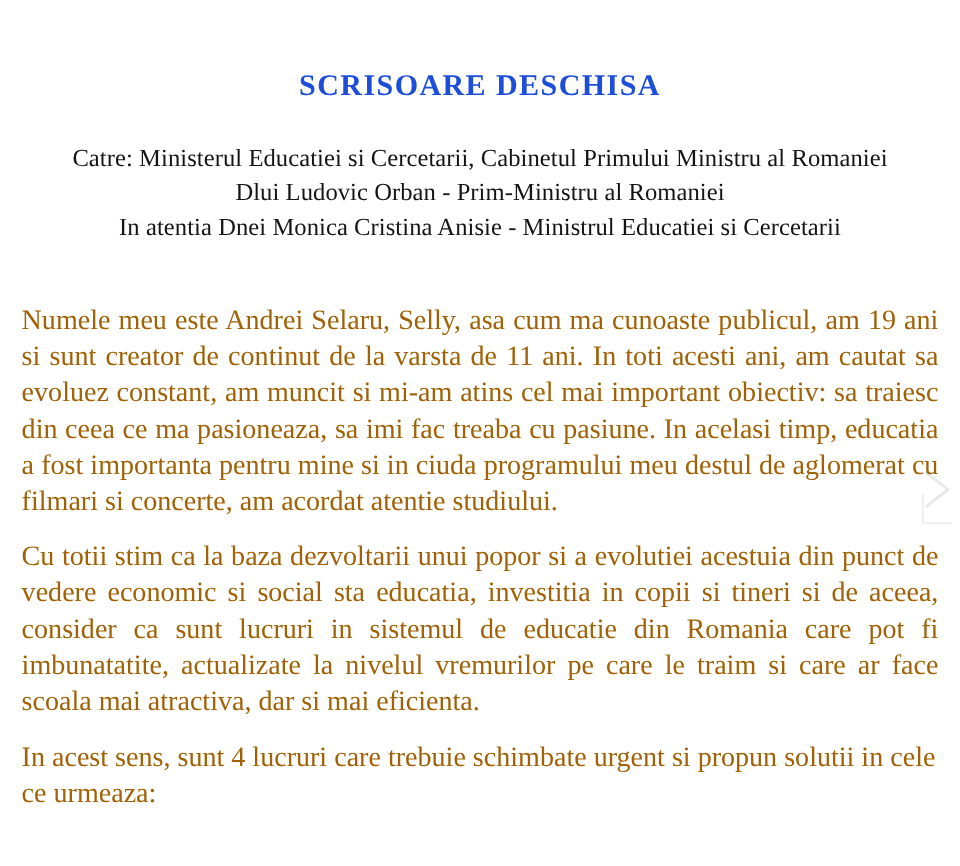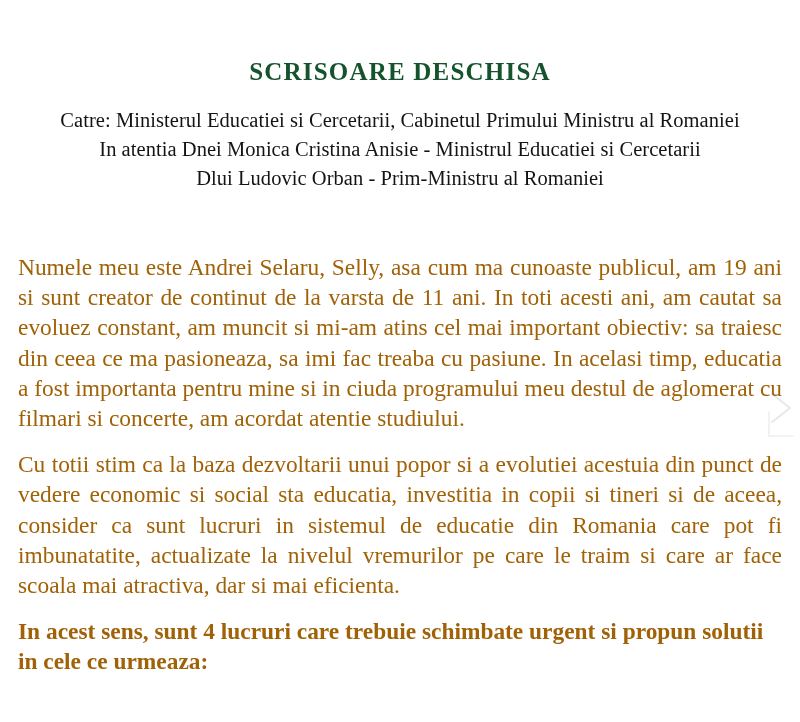--- a/index.html
+++ b/index.html
@@ -26,28 +26,28 @@
   
   .doc-title {
     position: absolute;
     top: 40px;
     left: 0;
     width: 800px;
     text-align: center;
     font-size: 25px;
     letter-spacing: 1.2px;
     line-height: 30px;
-    color: #14532d;
+    color: #1d4ed8;
     white-space: nowrap;
   }
 
   
   .address-block {
     position: absolute;
-    top: 106px;
+    top: 118px;
     left: 0;
     width: 800px;
     text-align: center;
   }
   .address-line {
     font-size: 20.5px;
     line-height: 29px;
     letter-spacing: 0.05px;
     color: #141414;
     white-space: nowrap;
@@ -64,21 +64,20 @@
     font-size: 23.4px;
     line-height: 30.2px;
     text-align: justify;
     text-justify: inter-word;
     color: #a16207;
     margin: 0 0 16px 0;
     hyphens: none;
   }
   .body-paragraph:last-child {
     margin-bottom: 0;
-    font-weight: bold;
   }
   .body-paragraph.last-short {
     text-align: left;
   }
 
   
   .watermark-artifact {
     position: absolute;
     left: 766px;
     top: 392px;
@@ -93,22 +92,22 @@
 </style>
 </head>
 <body>
 
 <div class="page">
 
   <h1 class="doc-title">SCRISOARE DESCHISA</h1>
 
   <div class="address-block">
     <div class="address-line">Catre: Ministerul Educatiei si Cercetarii, Cabinetul Primului Ministru al Romaniei</div>
+    <div class="address-line">Dlui Ludovic Orban - Prim-Ministru al Romaniei</div>
     <div class="address-line">In atentia Dnei Monica Cristina Anisie - Ministrul Educatiei si Cercetarii</div>
-    <div class="address-line">Dlui Ludovic Orban - Prim-Ministru al Romaniei</div>
   </div>
 
   <div class="body-block">
     <p class="body-paragraph">Numele meu este Andrei Selaru, Selly, asa cum ma cunoaste publicul, am 19 ani si sunt creator de continut de la varsta de 11 ani. In toti acesti ani, am cautat sa evoluez constant, am muncit si mi-am atins cel mai important obiectiv: sa traiesc din ceea ce ma pasioneaza, sa imi fac treaba cu pasiune. In acelasi timp, educatia a fost importanta pentru mine si in ciuda programului meu destul de aglomerat cu filmari si concerte, am acordat atentie studiului.</p>
     <p class="body-paragraph">Cu totii stim ca la baza dezvoltarii unui popor si a evolutiei acestuia din punct de vedere economic si social sta educatia, investitia in copii si tineri si de aceea, consider ca sunt lucruri in sistemul de educatie din Romania care pot fi imbunatatite, actualizate la nivelul vremurilor pe care le traim si care ar face scoala mai atractiva, dar si mai eficienta.</p>
     <p class="body-paragraph last-short">In acest sens, sunt 4 lucruri care trebuie schimbate urgent si propun solutii in cele ce urmeaza:</p>
   </div>
 
   <div class="watermark-artifact">
     <svg width="30" height="46" viewBox="0 0 30 46" xmlns="http://www.w3.org/2000/svg">

